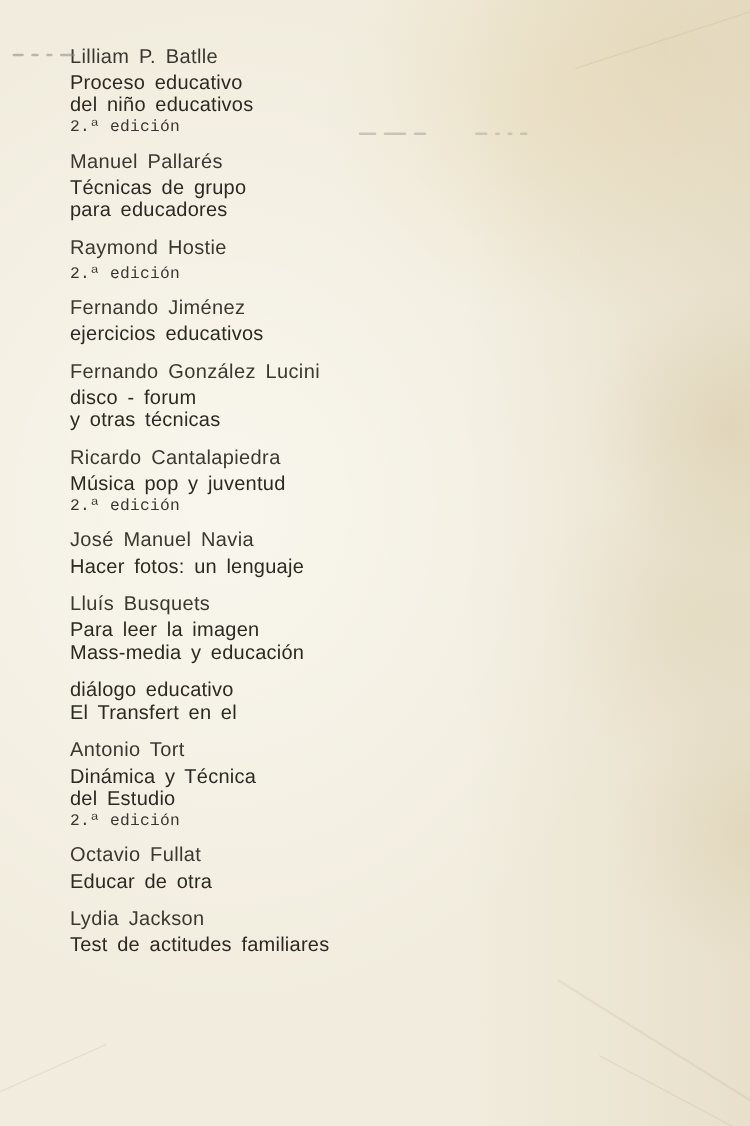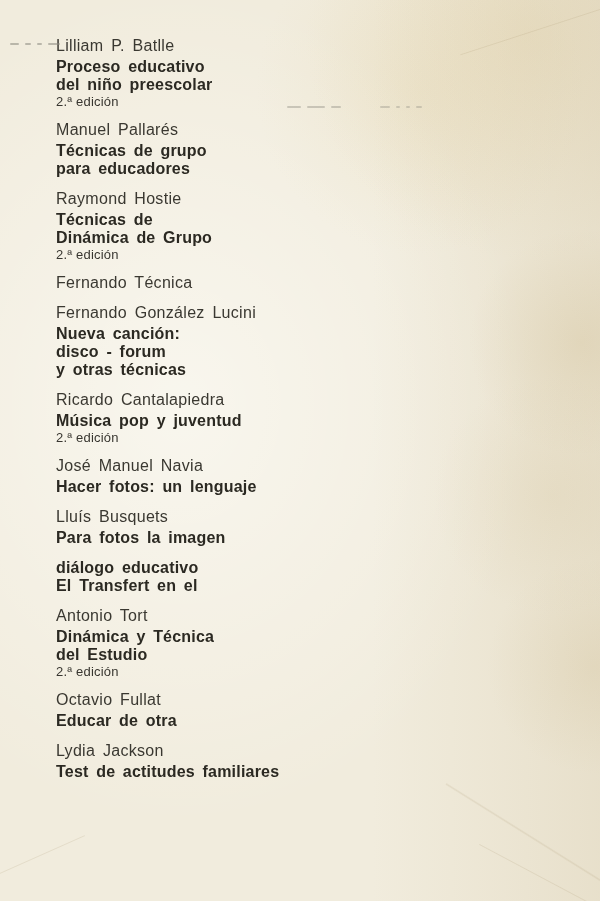--- a/index.html
+++ b/index.html
@@ -55,32 +55,33 @@
     font-weight: normal;
     color: #3a3831;
     letter-spacing: 0.3px;
     word-spacing: 3px;
     margin-bottom: 3px;
   }
 
   .title-line {
     font-size: 16px;
     line-height: 18px;
-    font-weight: bold;
+    font-weight: normal;
     color: #2b2922;
     letter-spacing: 0.2px;
     word-spacing: 3px;
   }
 
   .edition {
     font-size: 13px;
     line-height: 15px;
     font-weight: normal;
     color: #383630;
     letter-spacing: 0.2px;
+    font-family: Liberation Mono, monospace;
   }
 </style>
 </head>
 <body>
 
 <div class="page">
 
   <span class="wrinkle w1"></span>
   <span class="wrinkle w2"></span>
   <span class="wrinkle w3"></span>
@@ -102,54 +103,50 @@
       <i style="width:4px"></i>
       <i style="width:4px"></i>
       <i style="width:6px"></i>
   </span>
 
   <div>
     <div class="entry">
       <div class="author">Lilliam P. Batlle</div>
       <div>
           <div class="title-line">Proceso educativo</div>
-          <div class="title-line">del niño preescolar</div>
+          <div class="title-line">del niño educativos</div>
         </div>
       <div class="edition">2.ª edición</div>
     </div>
 
     <div class="entry">
       <div class="author">Manuel Pallarés</div>
       <div>
           <div class="title-line">Técnicas de grupo</div>
           <div class="title-line">para educadores</div>
         </div>
 
     </div>
 
     <div class="entry">
       <div class="author">Raymond Hostie</div>
-      <div>
-          <div class="title-line">Técnicas de</div>
-          <div class="title-line">Dinámica de Grupo</div>
-        </div>
-      <div class="edition">2.ª edición</div>
-    </div>
-
-    <div class="entry">
-      <div class="author">Fernando Técnica</div>
-      <div>
+      <div class="edition">2.ª edición</div>
+    </div>
+
+    <div class="entry">
+      <div class="author">Fernando Jiménez</div>
+      <div>
+          <div class="title-line">ejercicios educativos</div>
         </div>
 
     </div>
 
     <div class="entry">
       <div class="author">Fernando González Lucini</div>
       <div>
-          <div class="title-line">Nueva canción:</div>
           <div class="title-line">disco - forum</div>
           <div class="title-line">y otras técnicas</div>
         </div>
 
     </div>
 
     <div class="entry">
       <div class="author">Ricardo Cantalapiedra</div>
       <div>
           <div class="title-line">Música pop y juventud</div>
@@ -161,21 +158,22 @@
       <div class="author">José Manuel Navia</div>
       <div>
           <div class="title-line">Hacer fotos: un lenguaje</div>
         </div>
 
     </div>
 
     <div class="entry">
       <div class="author">Lluís Busquets</div>
       <div>
-          <div class="title-line">Para fotos la imagen</div>
+          <div class="title-line">Para leer la imagen</div>
+          <div class="title-line">Mass-media y educación</div>
         </div>
 
     </div>
 
     <div class="entry">
       <div>
           <div class="title-line">diálogo educativo</div>
           <div class="title-line">El Transfert en el</div>
         </div>
 

